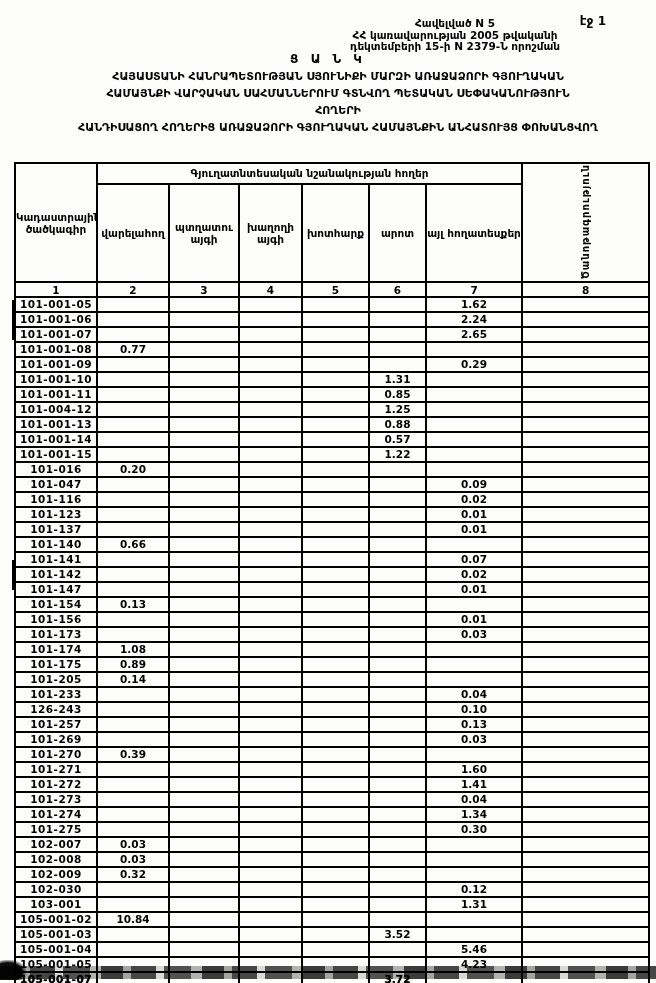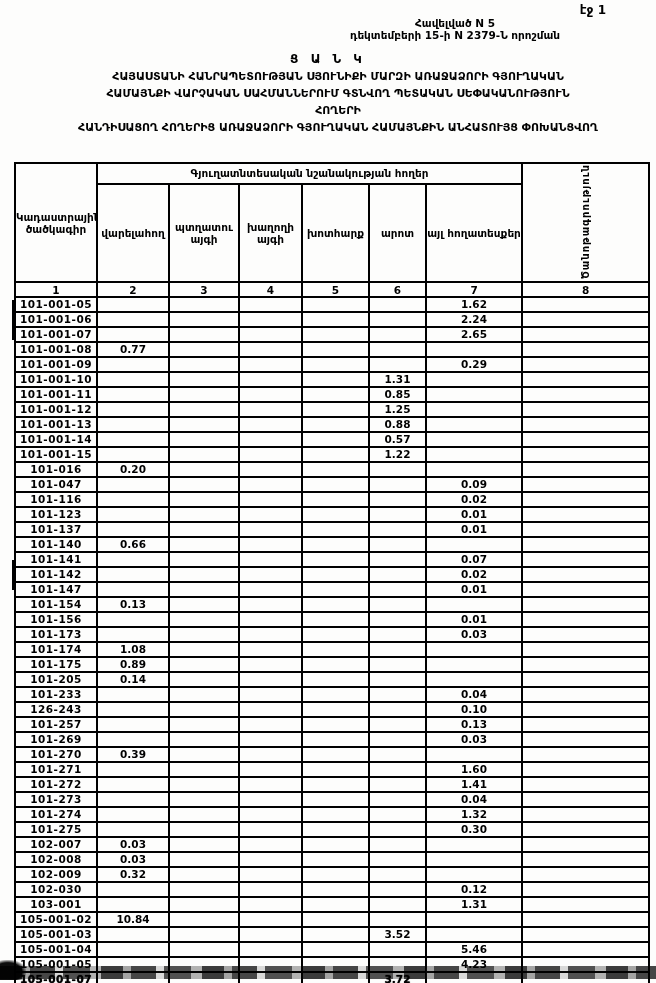--- a/index.html
+++ b/index.html
@@ -4,21 +4,21 @@
 <style>
   html,body{margin:0;padding:0;}
   body{
     width:656px;height:983px;overflow:hidden;position:relative;
     background:#fdfdfc;color:#000;
     font-family:"DejaVu Sans",sans-serif;
     -webkit-font-smoothing:none;
   }
   .page{position:absolute;inset:0;}
   .page-label{
-    position:absolute;top:3px;right:50px;
+    position:absolute;top:14px;right:50px;
     font-size:12px;font-weight:700;
   }
   .appendix{
     position:absolute;top:18px;left:260px;width:390px;
     text-align:center;font-size:10.5px;font-weight:700;line-height:11.5px;
   }
   .cank{
     position:absolute;top:52px;left:0;width:656px;
     text-align:center;font-size:12px;font-weight:700;letter-spacing:4px;
   }
@@ -70,20 +70,21 @@
 </style>
 </head>
 <body>
 
 <div class="page">
 
   <div class="page-label">էջ 1</div>
 
   <div class="appendix">
     <div>Հավելված N 5</div>
+    <div>ՀՀ կառավարության 2005 թվականի</div>
     <div>դեկտեմբերի 15-ի N 2379-Ն որոշման</div>
   </div>
 
   <div class="cank">Ց Ա Ն Կ</div>
 
   <div class="doc-title">
     <div>ՀԱՅԱՍՏԱՆԻ ՀԱՆՐԱՊԵՏՈՒԹՅԱՆ ՍՅՈՒՆԻՔԻ ՄԱՐԶԻ ԱՌԱՋԱՁՈՐԻ ԳՅՈՒՂԱԿԱՆ</div>
     <div>ՀԱՄԱՅՆՔԻ ՎԱՐՉԱԿԱՆ ՍԱՀՄԱՆՆԵՐՈՒՄ ԳՏՆՎՈՂ  ՊԵՏԱԿԱՆ ՍԵՓԱԿԱՆՈՒԹՅՈՒՆ</div>
     <div>ՀՈՂԵՐԻ</div>
     <div>ՀԱՆԴԻՍԱՑՈՂ ՀՈՂԵՐԻՑ ԱՌԱՋԱՁՈՐԻ ԳՅՈՒՂԱԿԱՆ ՀԱՄԱՅՆՔԻՆ ԱՆՀԱՏՈՒՅՑ ՓՈԽԱՆՑՎՈՂ</div>
@@ -192,21 +193,21 @@
           <td class="code">101-001-11</td>
           <td></td>
           <td></td>
           <td></td>
           <td></td>
           <td>0.85</td>
           <td></td>
           <td></td>
         </tr>
         <tr>
-          <td class="code">101-001-12</td>
+          <td class="code">101-004-12</td>
           <td></td>
           <td></td>
           <td></td>
           <td></td>
           <td>1.25</td>
           <td></td>
           <td></td>
         </tr>
         <tr>
           <td class="code">101-001-13</td>
@@ -468,21 +469,21 @@
           <td>0.04</td>
           <td></td>
         </tr>
         <tr>
           <td class="code">101-274</td>
           <td></td>
           <td></td>
           <td></td>
           <td></td>
           <td></td>
-          <td>1.32</td>
+          <td>1.34</td>
           <td></td>
         </tr>
         <tr>
           <td class="code">101-275</td>
           <td></td>
           <td></td>
           <td></td>
           <td></td>
           <td></td>
           <td>0.30</td>

